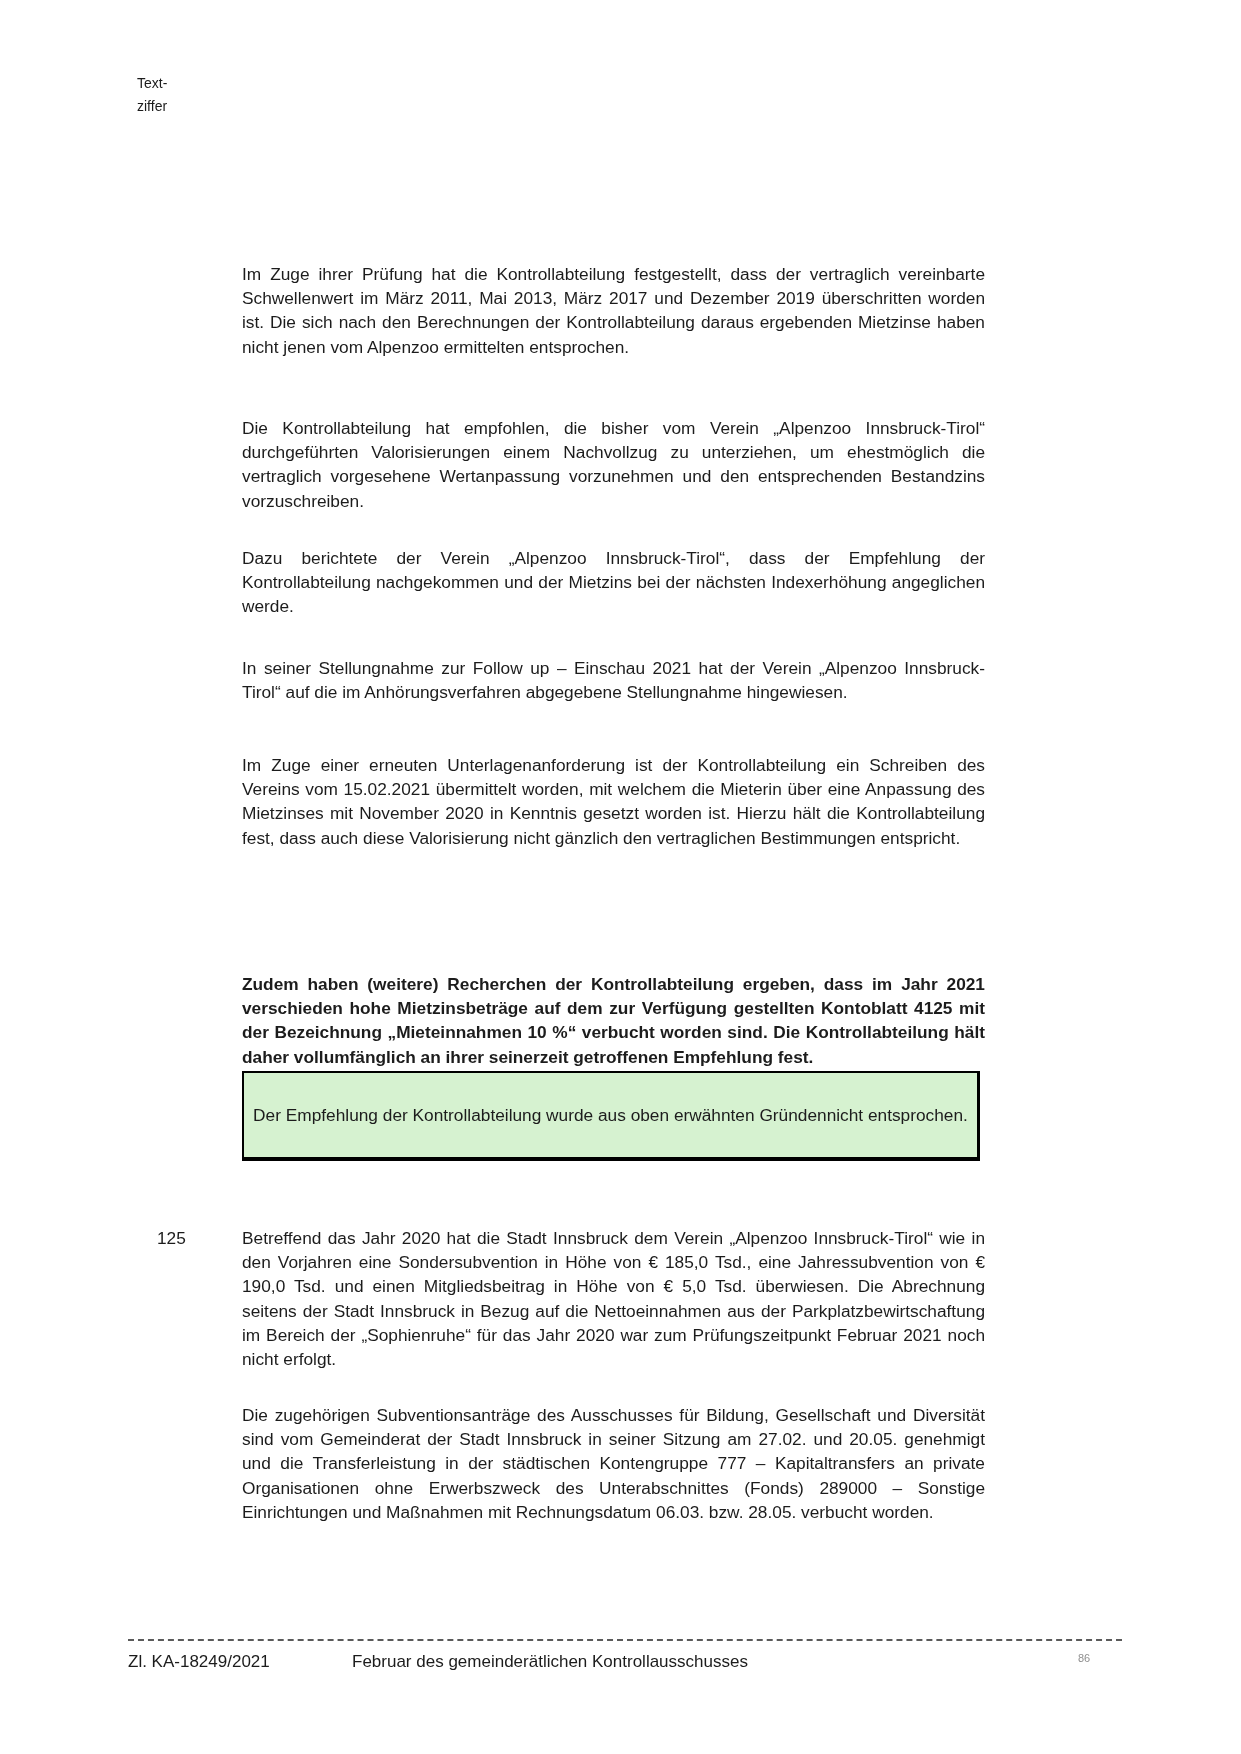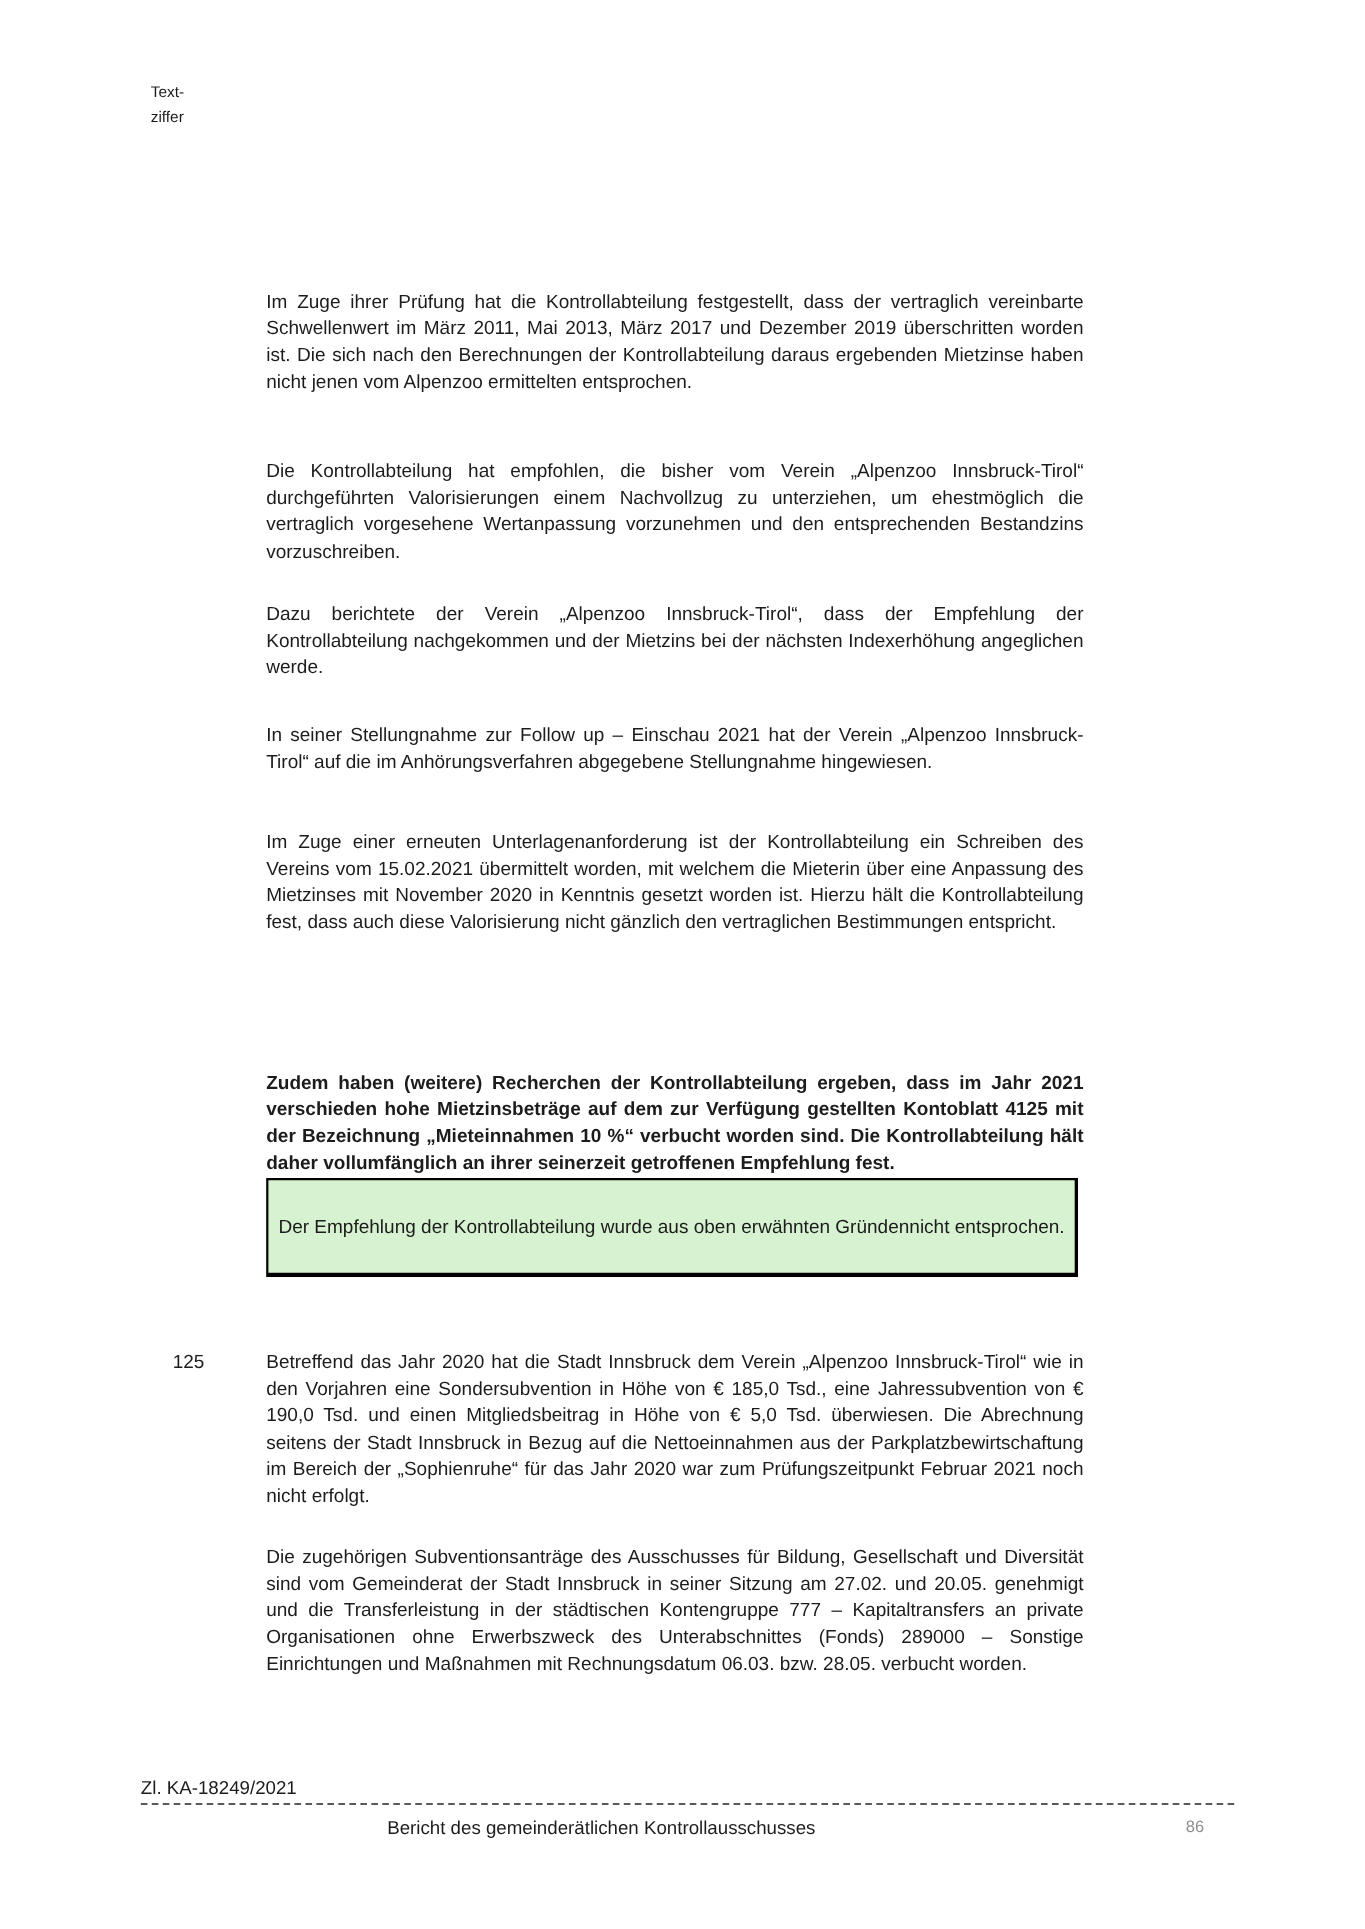--- a/index.html
+++ b/index.html
@@ -63,36 +63,36 @@
     position:absolute;
     left:128px;
     top:1639px;
     width:994px;
     height:0;
     border-top:2px dashed #5a5a5a;
   }
   .footer-ref {
     position:absolute;
     left:128px;
-    top:1616px;
+    top:1652px;
     font-size:17px;
     color:#1c1c1c;
   }
   .footer-title {
     position:absolute;
     left:352px;
     top:1652px;
     font-size:17px;
     color:#1c1c1c;
   }
   .footer-page {
     position:absolute;
     left:1078px;
     top:1652px;
-    font-size:15px;
+    font-size:11px;
     color:#8f8f8f;
   }
 </style>
 </head>
 <body>
 
 <div class="page">
 
   <div class="margin-label">
     <span>Text-</span>
@@ -110,16 +110,16 @@
     <span>Der Empfehlung der Kontrollabteilung wurde aus oben erwähnten Gründen</span>
     <span>nicht entsprochen.</span>
   </div>
 
   <div class="section-number">125</div>
   <p class="body-par" style="top:1226px;">Betreffend das Jahr 2020 hat die Stadt Innsbruck dem Verein „Alpenzoo Innsbruck-Tirol“ wie in den Vorjahren eine Sondersubvention in Höhe von € 185,0 Tsd., eine Jahressubvention von € 190,0 Tsd. und einen Mitgliedsbeitrag in Höhe von € 5,0 Tsd. überwiesen. Die Abrechnung seitens der Stadt Innsbruck in Bezug auf die Nettoeinnahmen aus der Parkplatzbewirtschaftung im Bereich der „Sophien­ruhe“ für das Jahr 2020 war zum Prüfungszeitpunkt Februar 2021 noch nicht erfolgt.</p>
   <p class="body-par" style="top:1403px;">Die zugehörigen Subventionsanträge des Ausschusses für Bildung, Gesellschaft und Diversität sind vom Gemeinderat der Stadt Innsbruck in seiner Sitzung am 27.02. und 20.05. genehmigt und die Transferleistung in der städtischen Konten­gruppe 777 – Kapitaltransfers an private Organisationen ohne Erwerbszweck des Unterabschnittes (Fonds) 289000 – Sonstige Einrichtungen und Maßnahmen mit Rechnungsdatum 06.03. bzw. 28.05. verbucht worden.</p>
 
   <div class="footer-rule"></div>
   <div class="footer-ref">Zl. KA-18249/2021</div>
-  <div class="footer-title">Bericht des gemeinderätlichen Kontrollausschusses</div>
+  <div class="footer-title">Februar des gemeinderätlichen Kontrollausschusses</div>
   <div class="footer-page">86</div>
 
 </div>
 
 </body></html>

